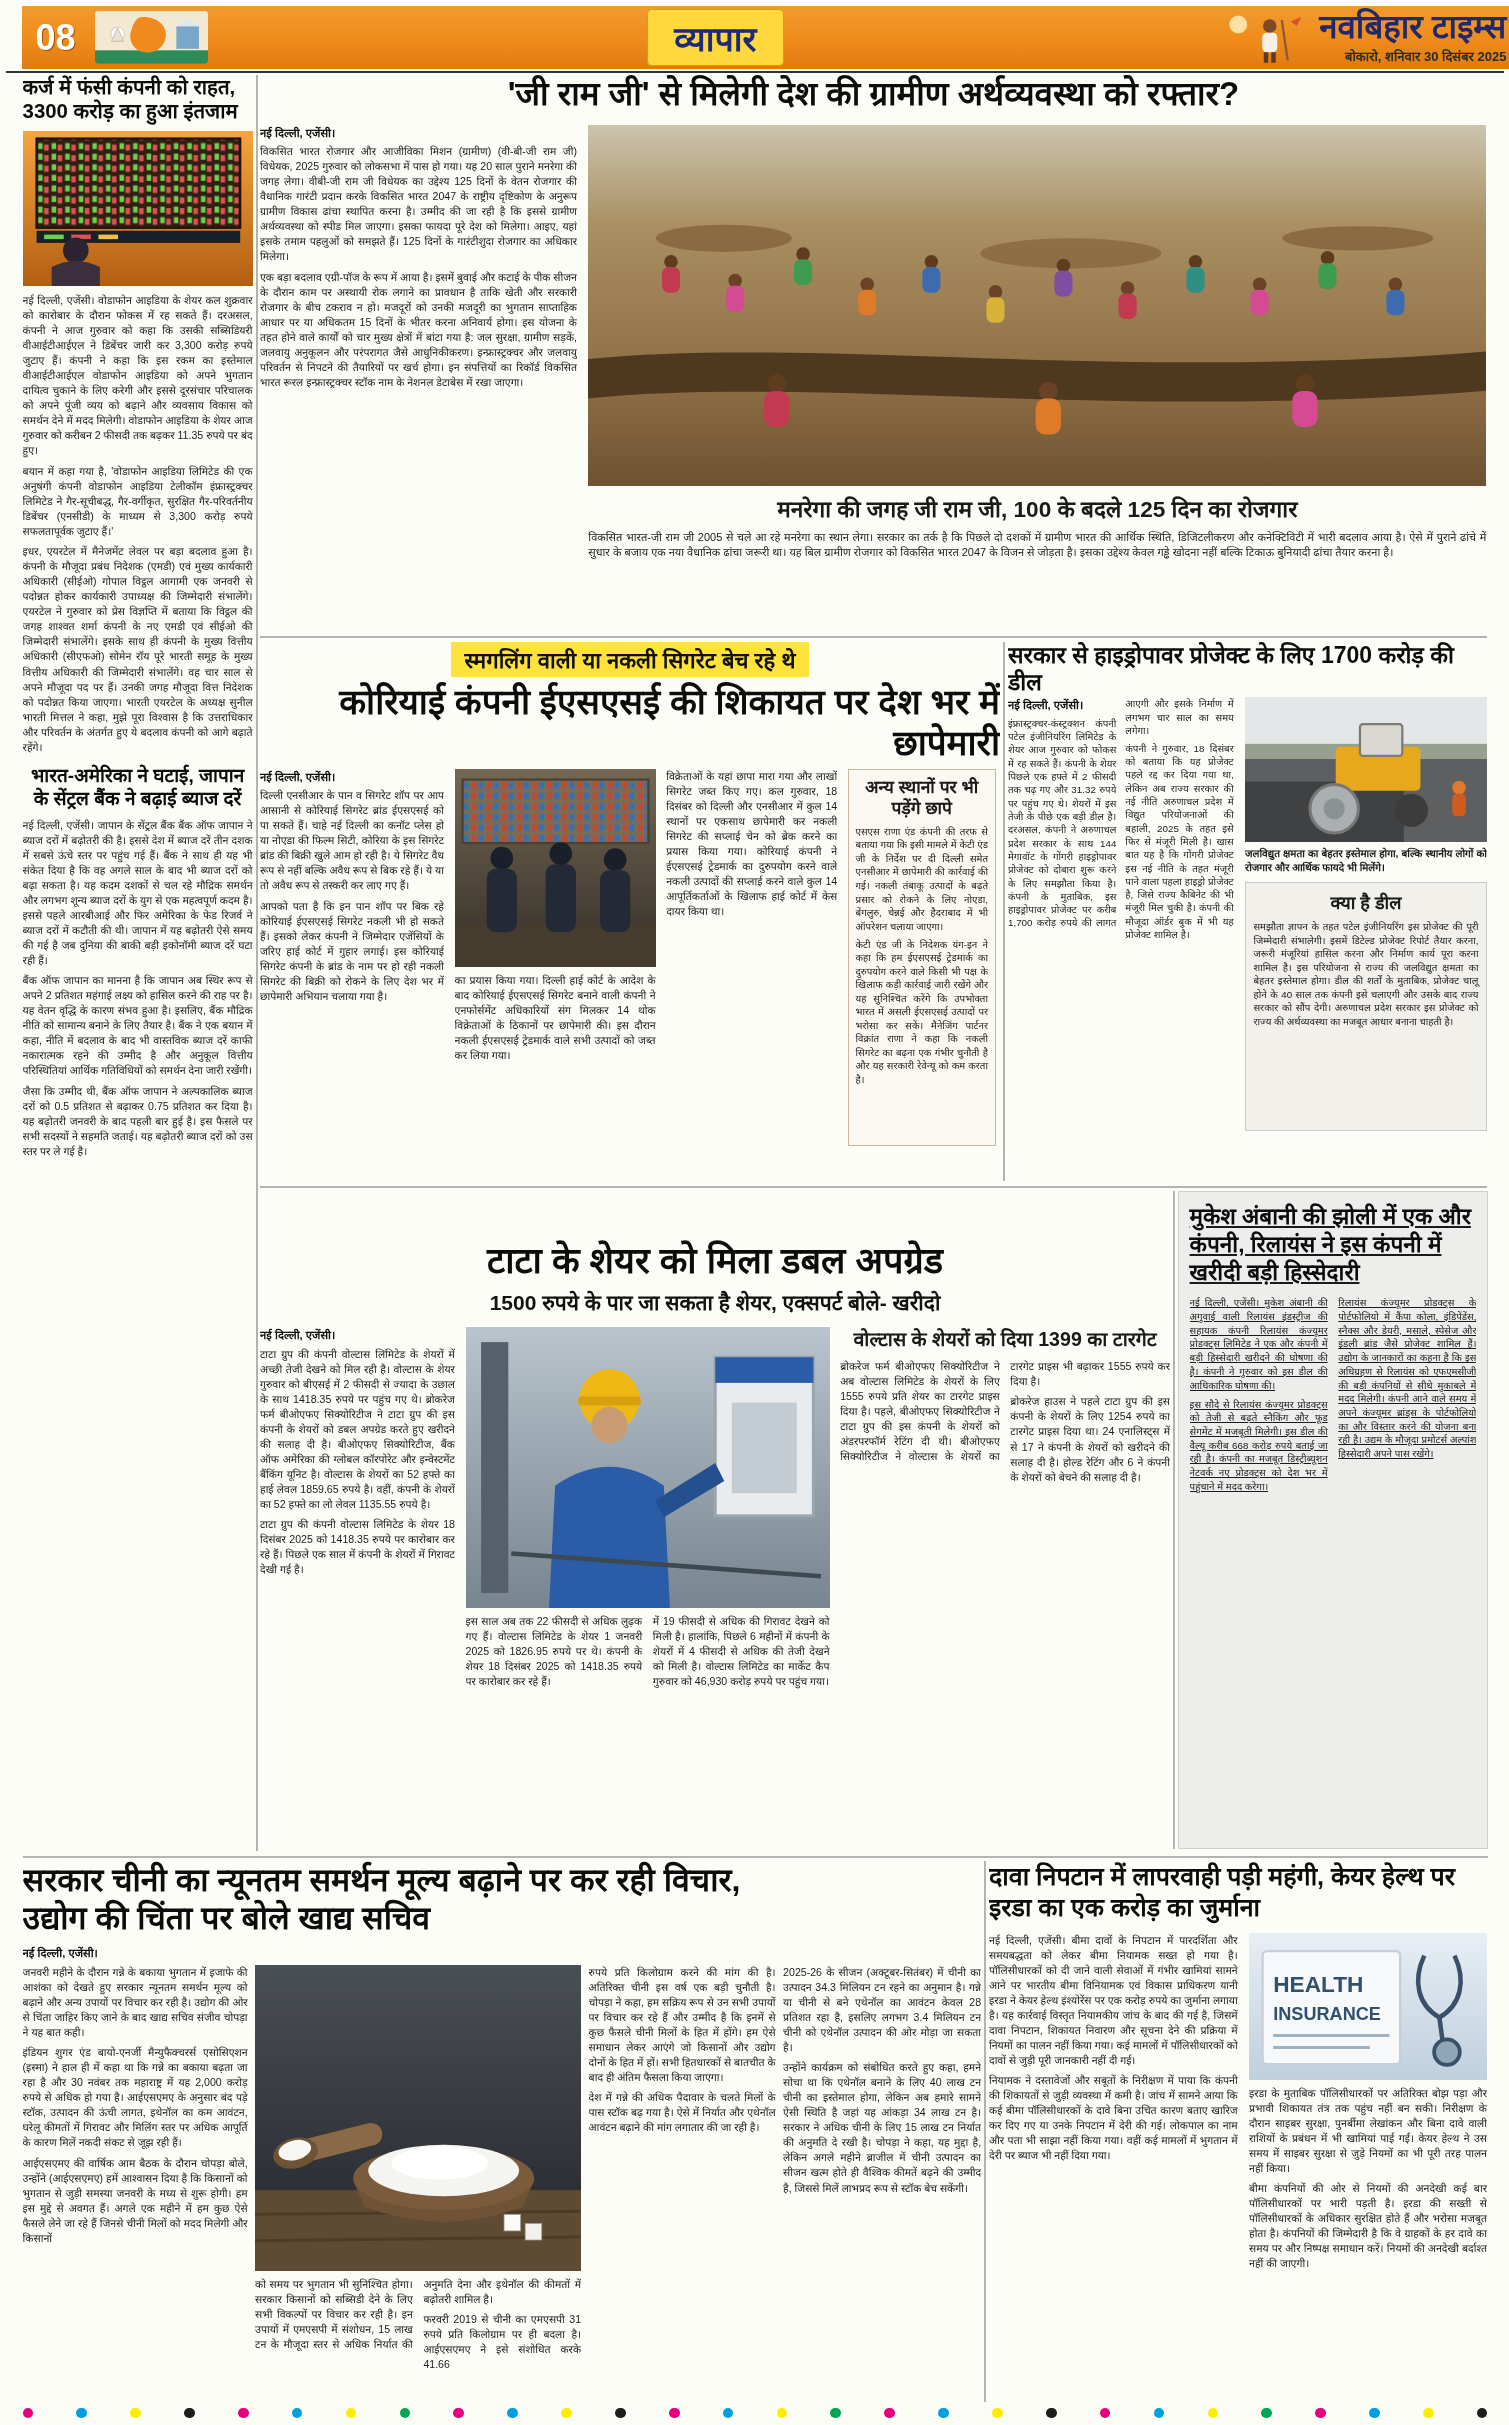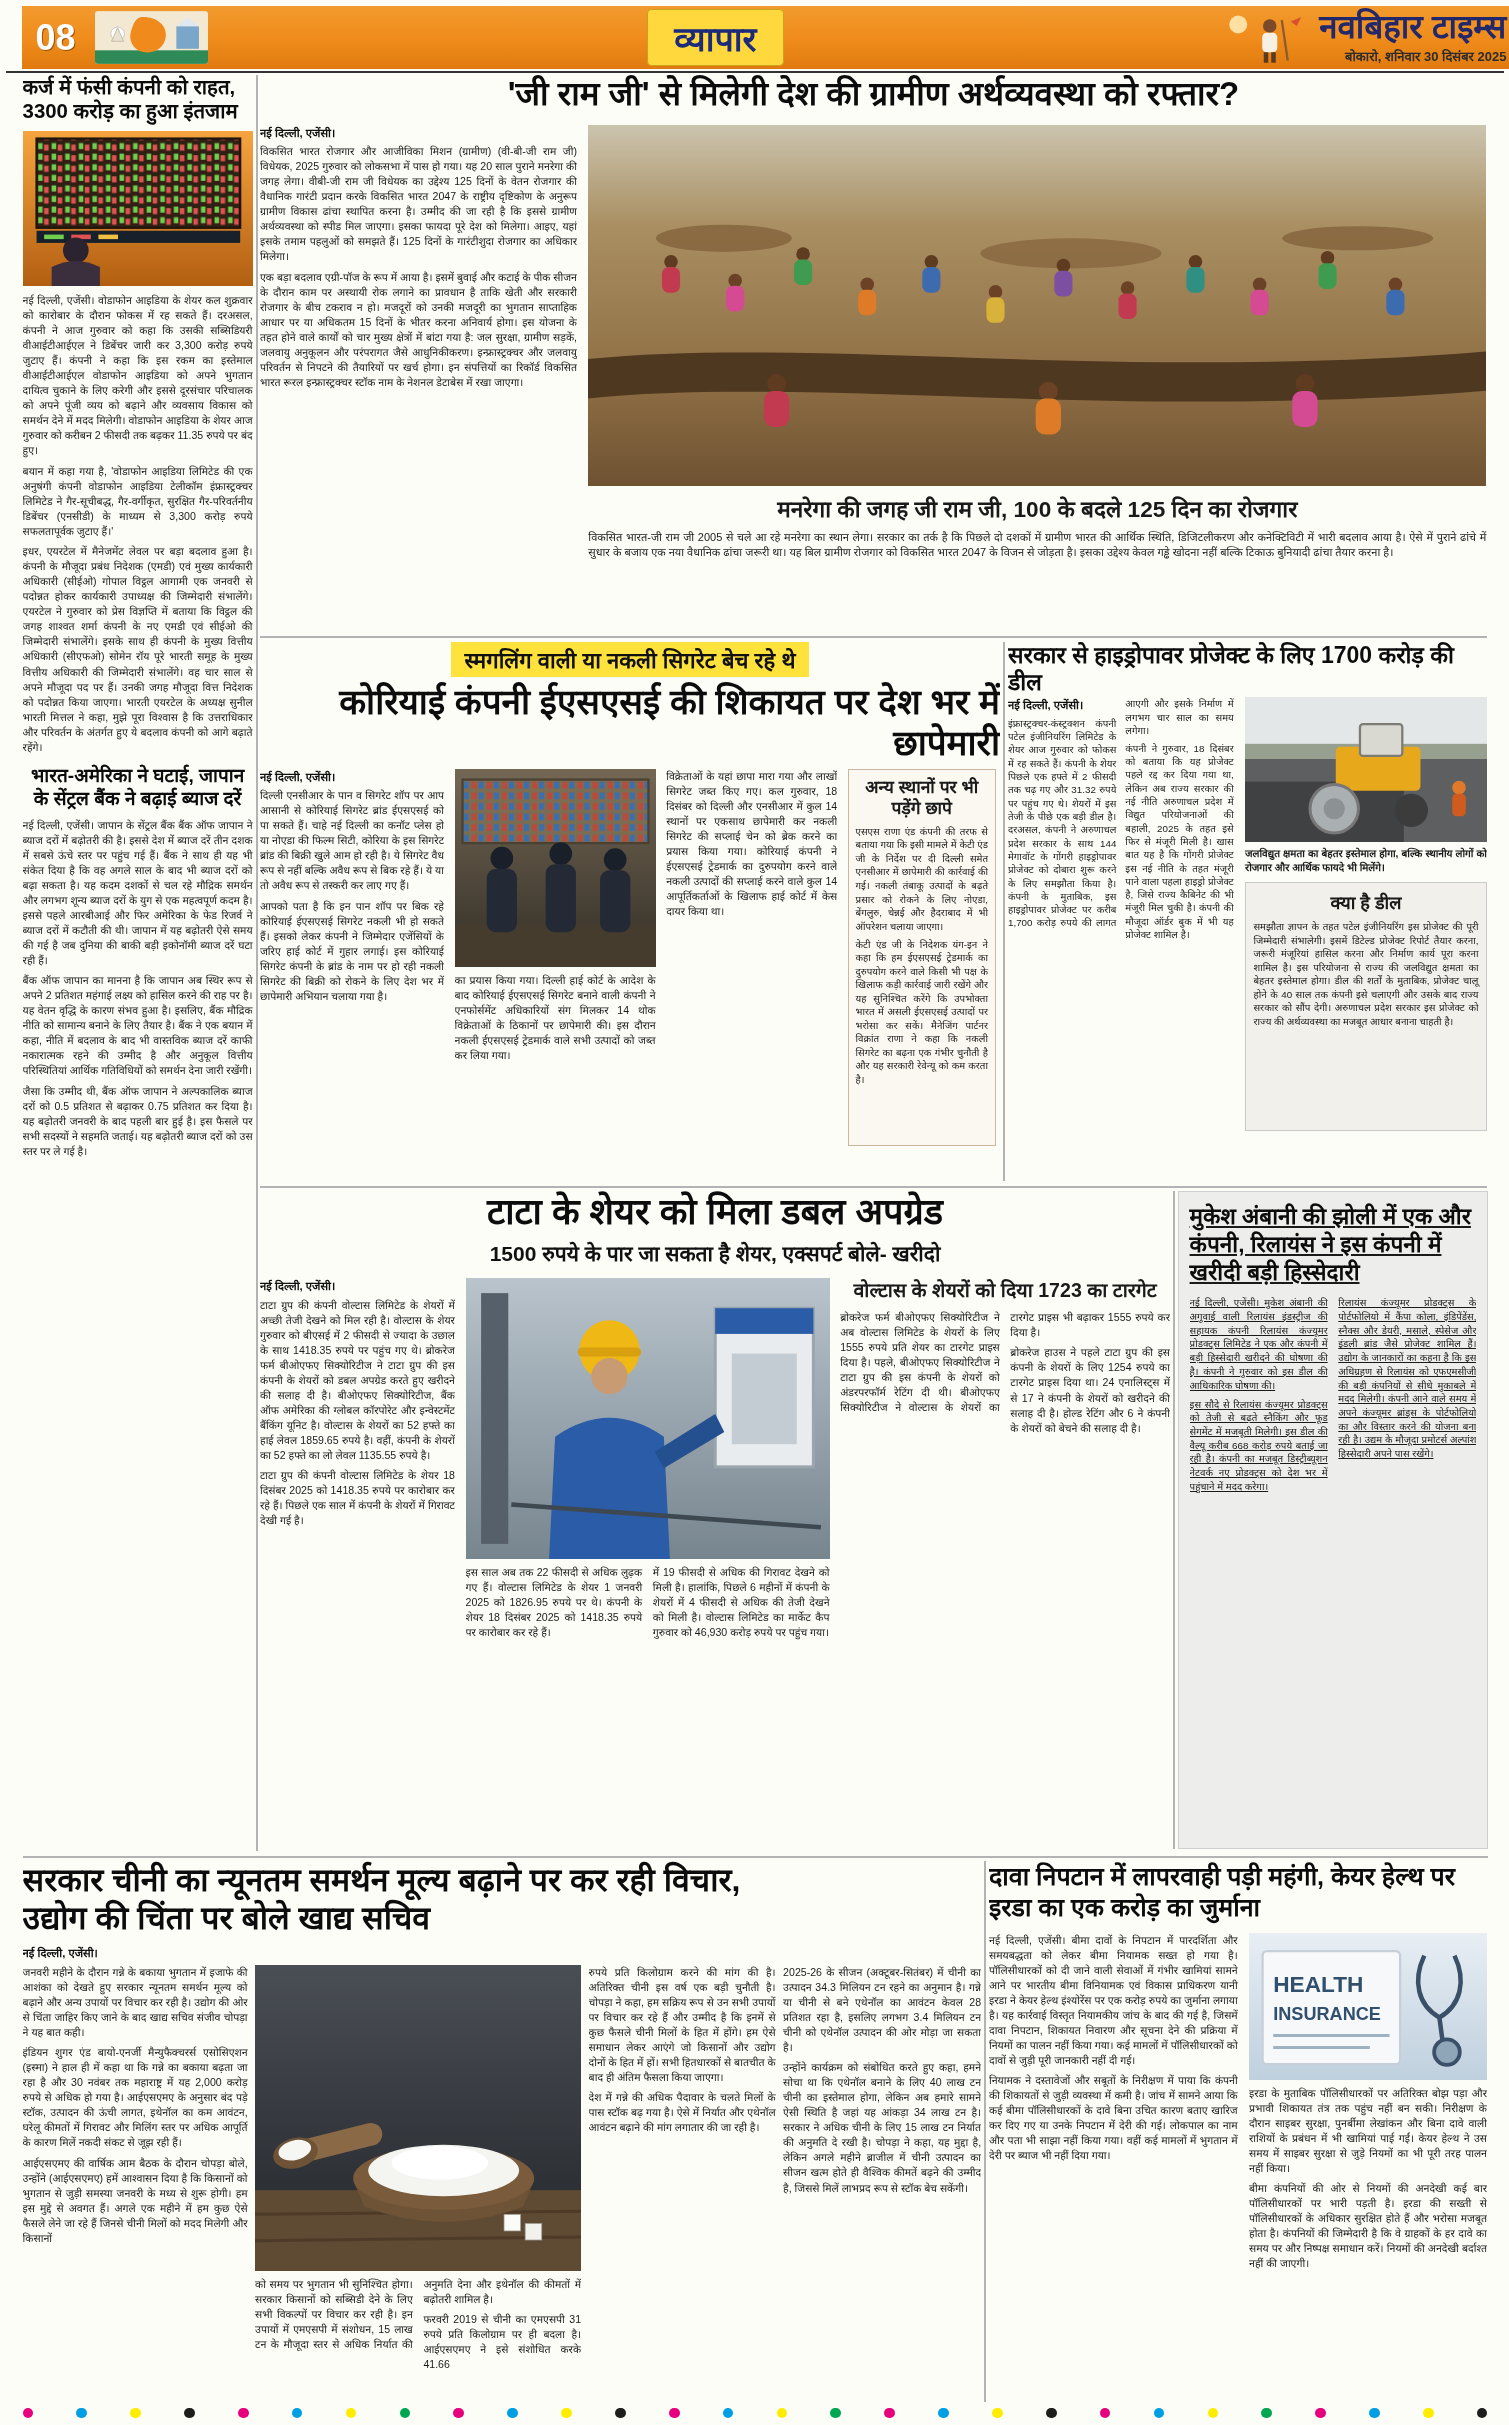--- a/index.html
+++ b/index.html
@@ -70,21 +70,21 @@
   .hy-row { display:flex; gap:11.3px; }
   .hy-text { width:226px; height:453px; overflow:hidden; columns:2; column-gap:9px; }
   .hy-text p { font-size:9.8px; line-height:1.36; text-align:justify; margin-bottom:4.5px; }
   .hy-right { width:242px; }
   .hy-photo { width:242px; height:145px; }
   .hy-caption { font-weight:bold; font-size:10.2px; line-height:1.35; margin:4.5px 0 7.5px 0; text-align:justify; }
   .deal-box { border:1.5px solid #c9c9c9; background:#f2f0ea; padding:7.5px; height:249px; overflow:hidden; }
   .deal-head { font-size:18px; font-weight:bold; text-align:center; margin-bottom:6px; }
 
   
-  .tata { left:260px; top:1191px; width:910px; height:658px; }
+  .tata { left:260px; top:1240px; width:910px; height:658px; }
   .tt-headline { font-size:36px; text-align:center; margin-bottom:6px; }
   .tt-subhead { font-size:21px; font-weight:bold; text-align:center; margin-bottom:10.6px; color:#111; }
   .tt-row { display:flex; gap:10.6px; height:559px; }
   .tt-c1 { width:195px; overflow:hidden; }
   .tt-mid { width:364px; }
   .tt-photo { width:364px; height:281px; margin-bottom:6px; }
   .tt-midtext { height:257px; overflow:hidden; }
   .tt-right { width:330px; }
   .tt-target-head { font-size:19.6px; font-weight:bold; text-align:center; line-height:1.25; margin-bottom:7.5px; }
   .tt-target-body { height:468px; overflow:hidden; }
@@ -410,21 +410,21 @@
             <path d="M250,230 L330,180 L342,204 L262,252 Z" fill="#24508f"></path>
             <line x1="60" y1="300" x2="470" y2="330" stroke="#3e4851" stroke-width="6"></line>
           </svg>
         </div>
         <div class="tt-midtext body-text cols2">
           <p>इस साल अब तक 22 फीसदी से अधिक लुढ़क गए हैं। वोल्टास लिमिटेड के शेयर 1 जनवरी 2025 को 1826.95 रुपये पर थे। कंपनी के शेयर 18 दिसंबर 2025 को 1418.35 रुपये पर कारोबार कर रहे हैं।</p>
           <p>में 19 फीसदी से अधिक की गिरावट देखने को मिली है। हालांकि, पिछले 6 महीनों में कंपनी के शेयरों में 4 फीसदी से अधिक की तेजी देखने को मिली है। वोल्टास लिमिटेड का मार्केट कैप गुरुवार को 46,930 करोड़ रुपये पर पहुंच गया।</p>
         </div>
       </div>
       <div class="tt-right">
-        <div class="tt-target-head">वोल्टास के शेयरों को दिया 1723 का टारगेट</div>
+        <div class="tt-target-head">वोल्टास के शेयरों को दिया 1399 का टारगेट</div>
         <div class="tt-target-body body-text cols2">
           <p>ब्रोकरेज फर्म बीओएफए सिक्योरिटीज ने अब वोल्टास लिमिटेड के शेयरों के लिए 1555 रुपये प्रति शेयर का टारगेट प्राइस दिया है। पहले, बीओएफए सिक्योरिटीज ने टाटा ग्रुप की इस कंपनी के शेयरों को अंडरपरफॉर्म रेटिंग दी थी। बीओएफए सिक्योरिटीज ने वोल्टास के शेयरों का टारगेट प्राइस भी बढ़ाकर 1555 रुपये कर दिया है।</p>
           <p>ब्रोकरेज हाउस ने पहले टाटा ग्रुप की इस कंपनी के शेयरों के लिए 1254 रुपये का टारगेट प्राइस दिया था। 24 एनालिस्ट्स में से 17 ने कंपनी के शेयरों को खरीदने की सलाह दी है। होल्ड रेटिंग और 6 ने कंपनी के शेयरों को बेचने की सलाह दी है।</p>
         </div>
       </div>
     </div>
   </section>
 
   <aside class="abs ambani clip">
     <h2 class="headline am-headline">मुकेश अंबानी की झोली में एक और कंपनी, रिलायंस ने इस कंपनी में खरीदी बड़ी हिस्सेदारी</h2>

